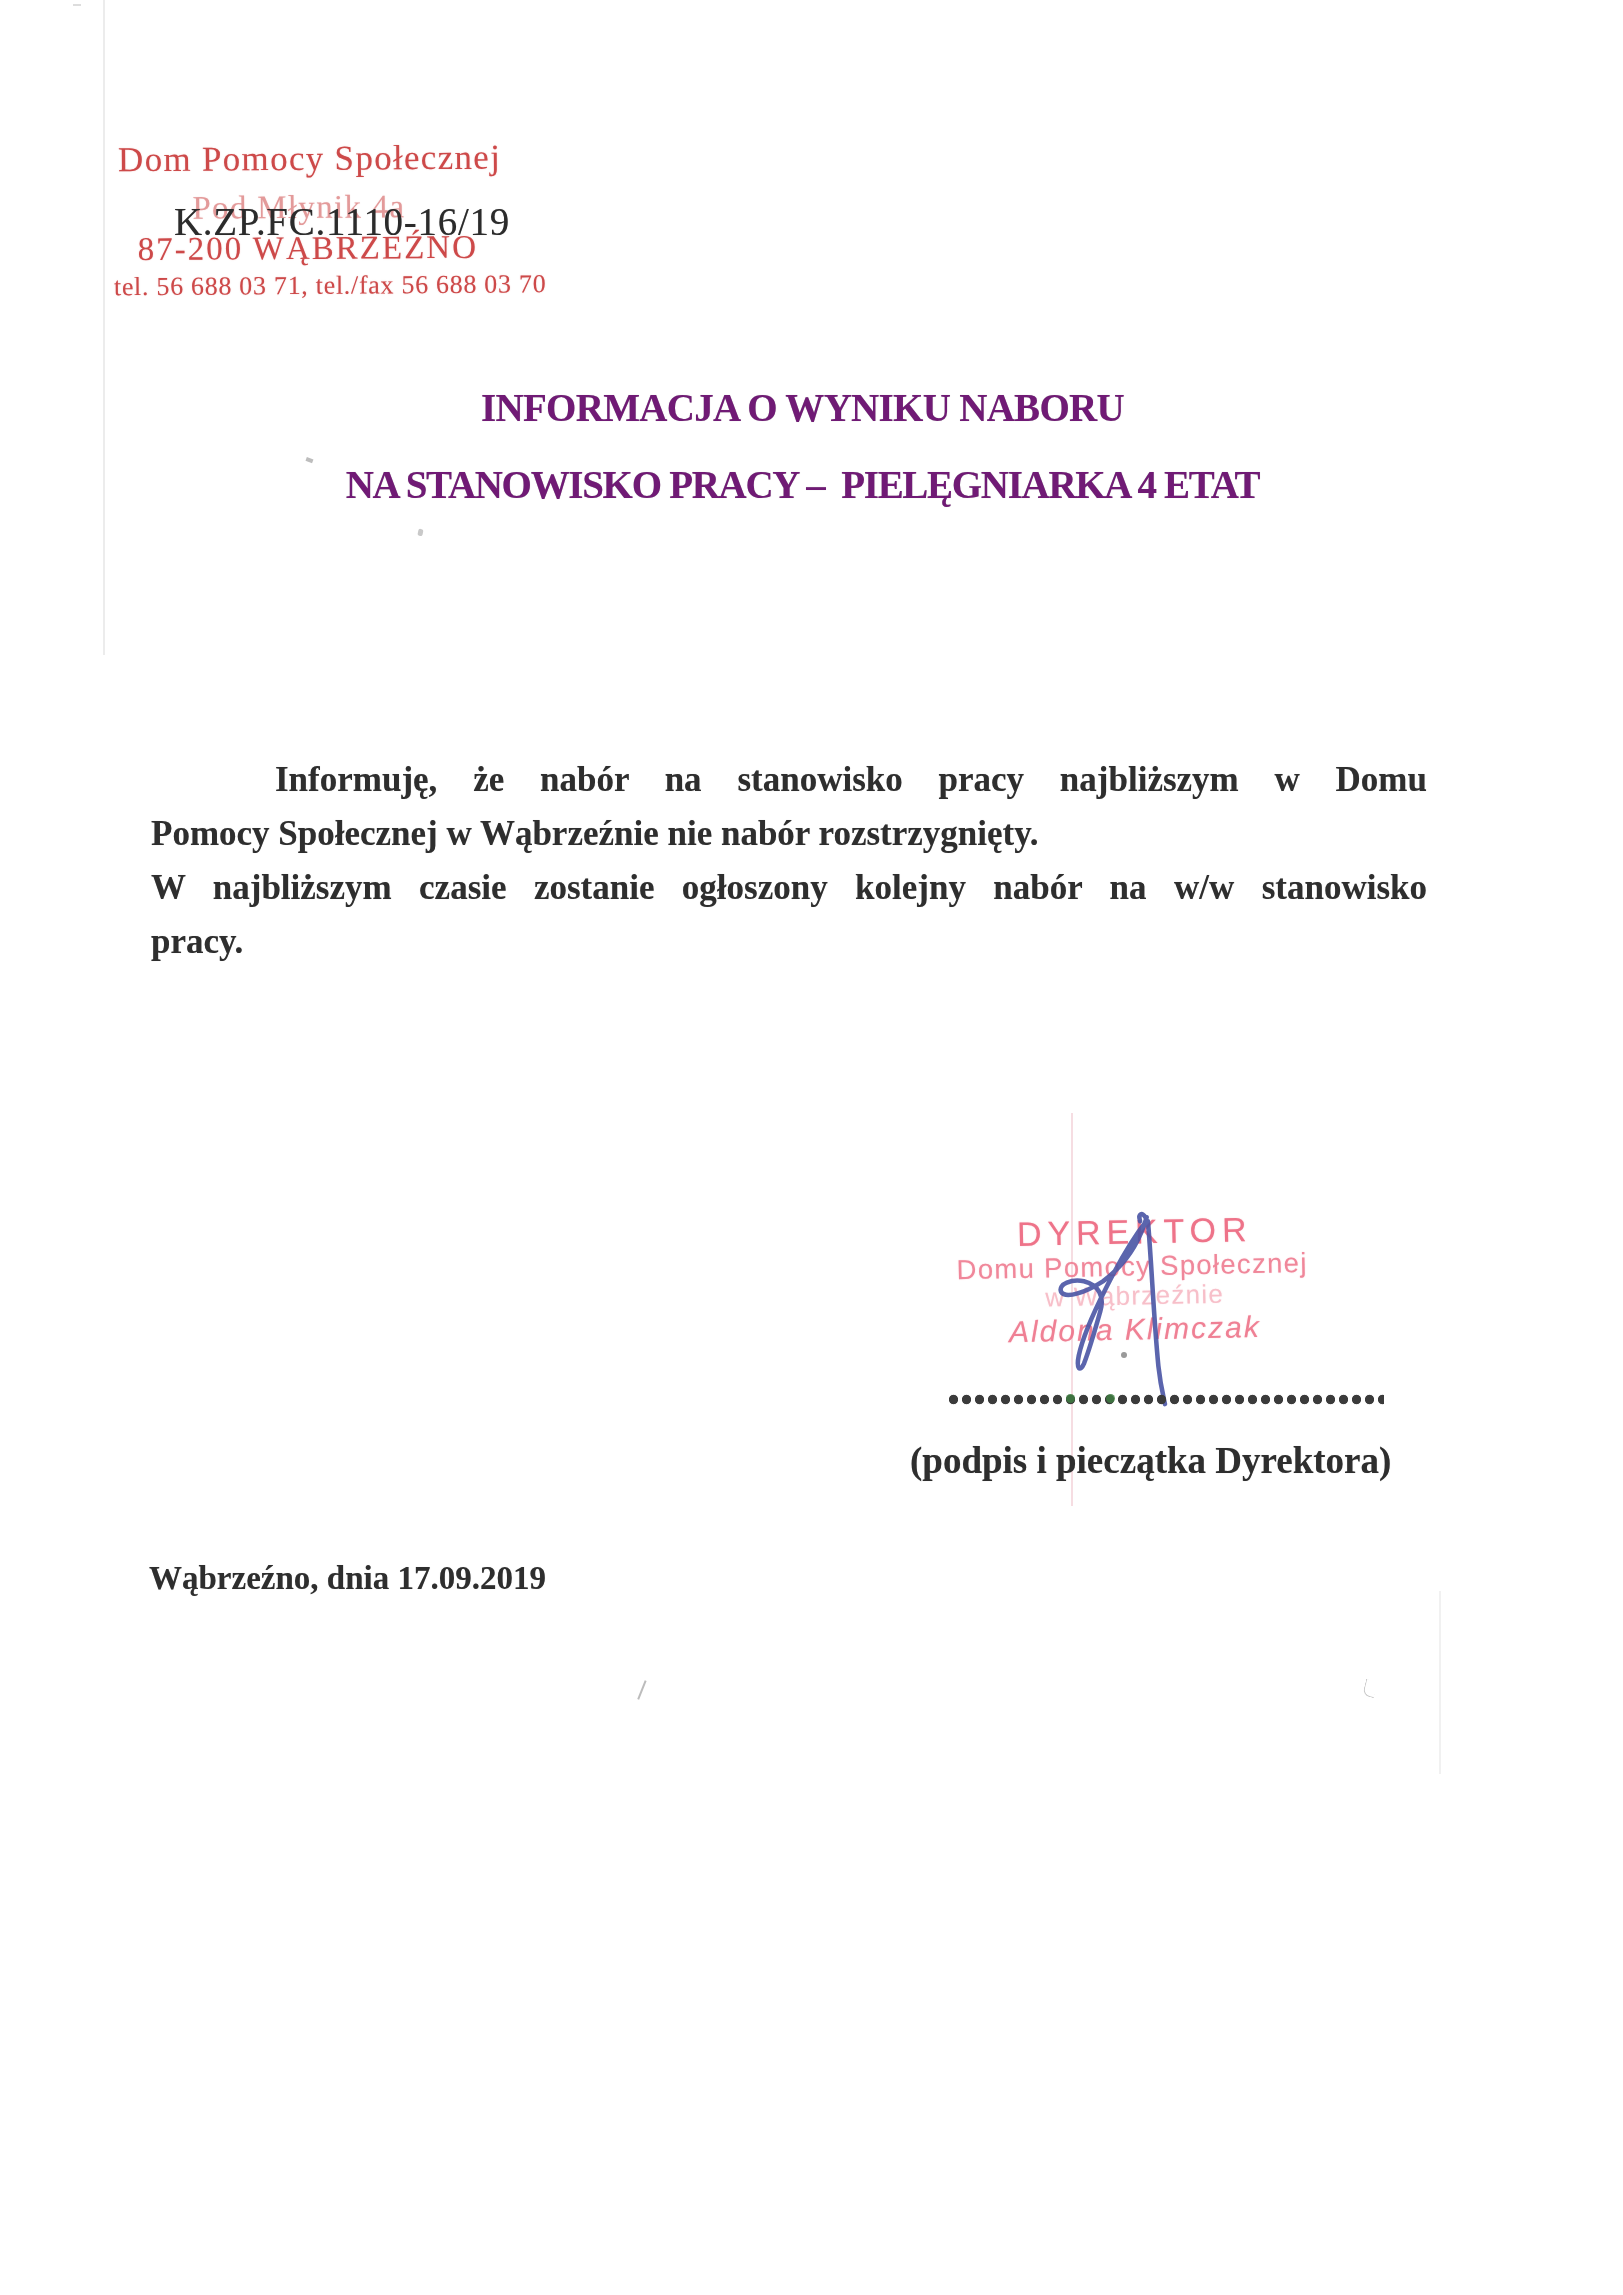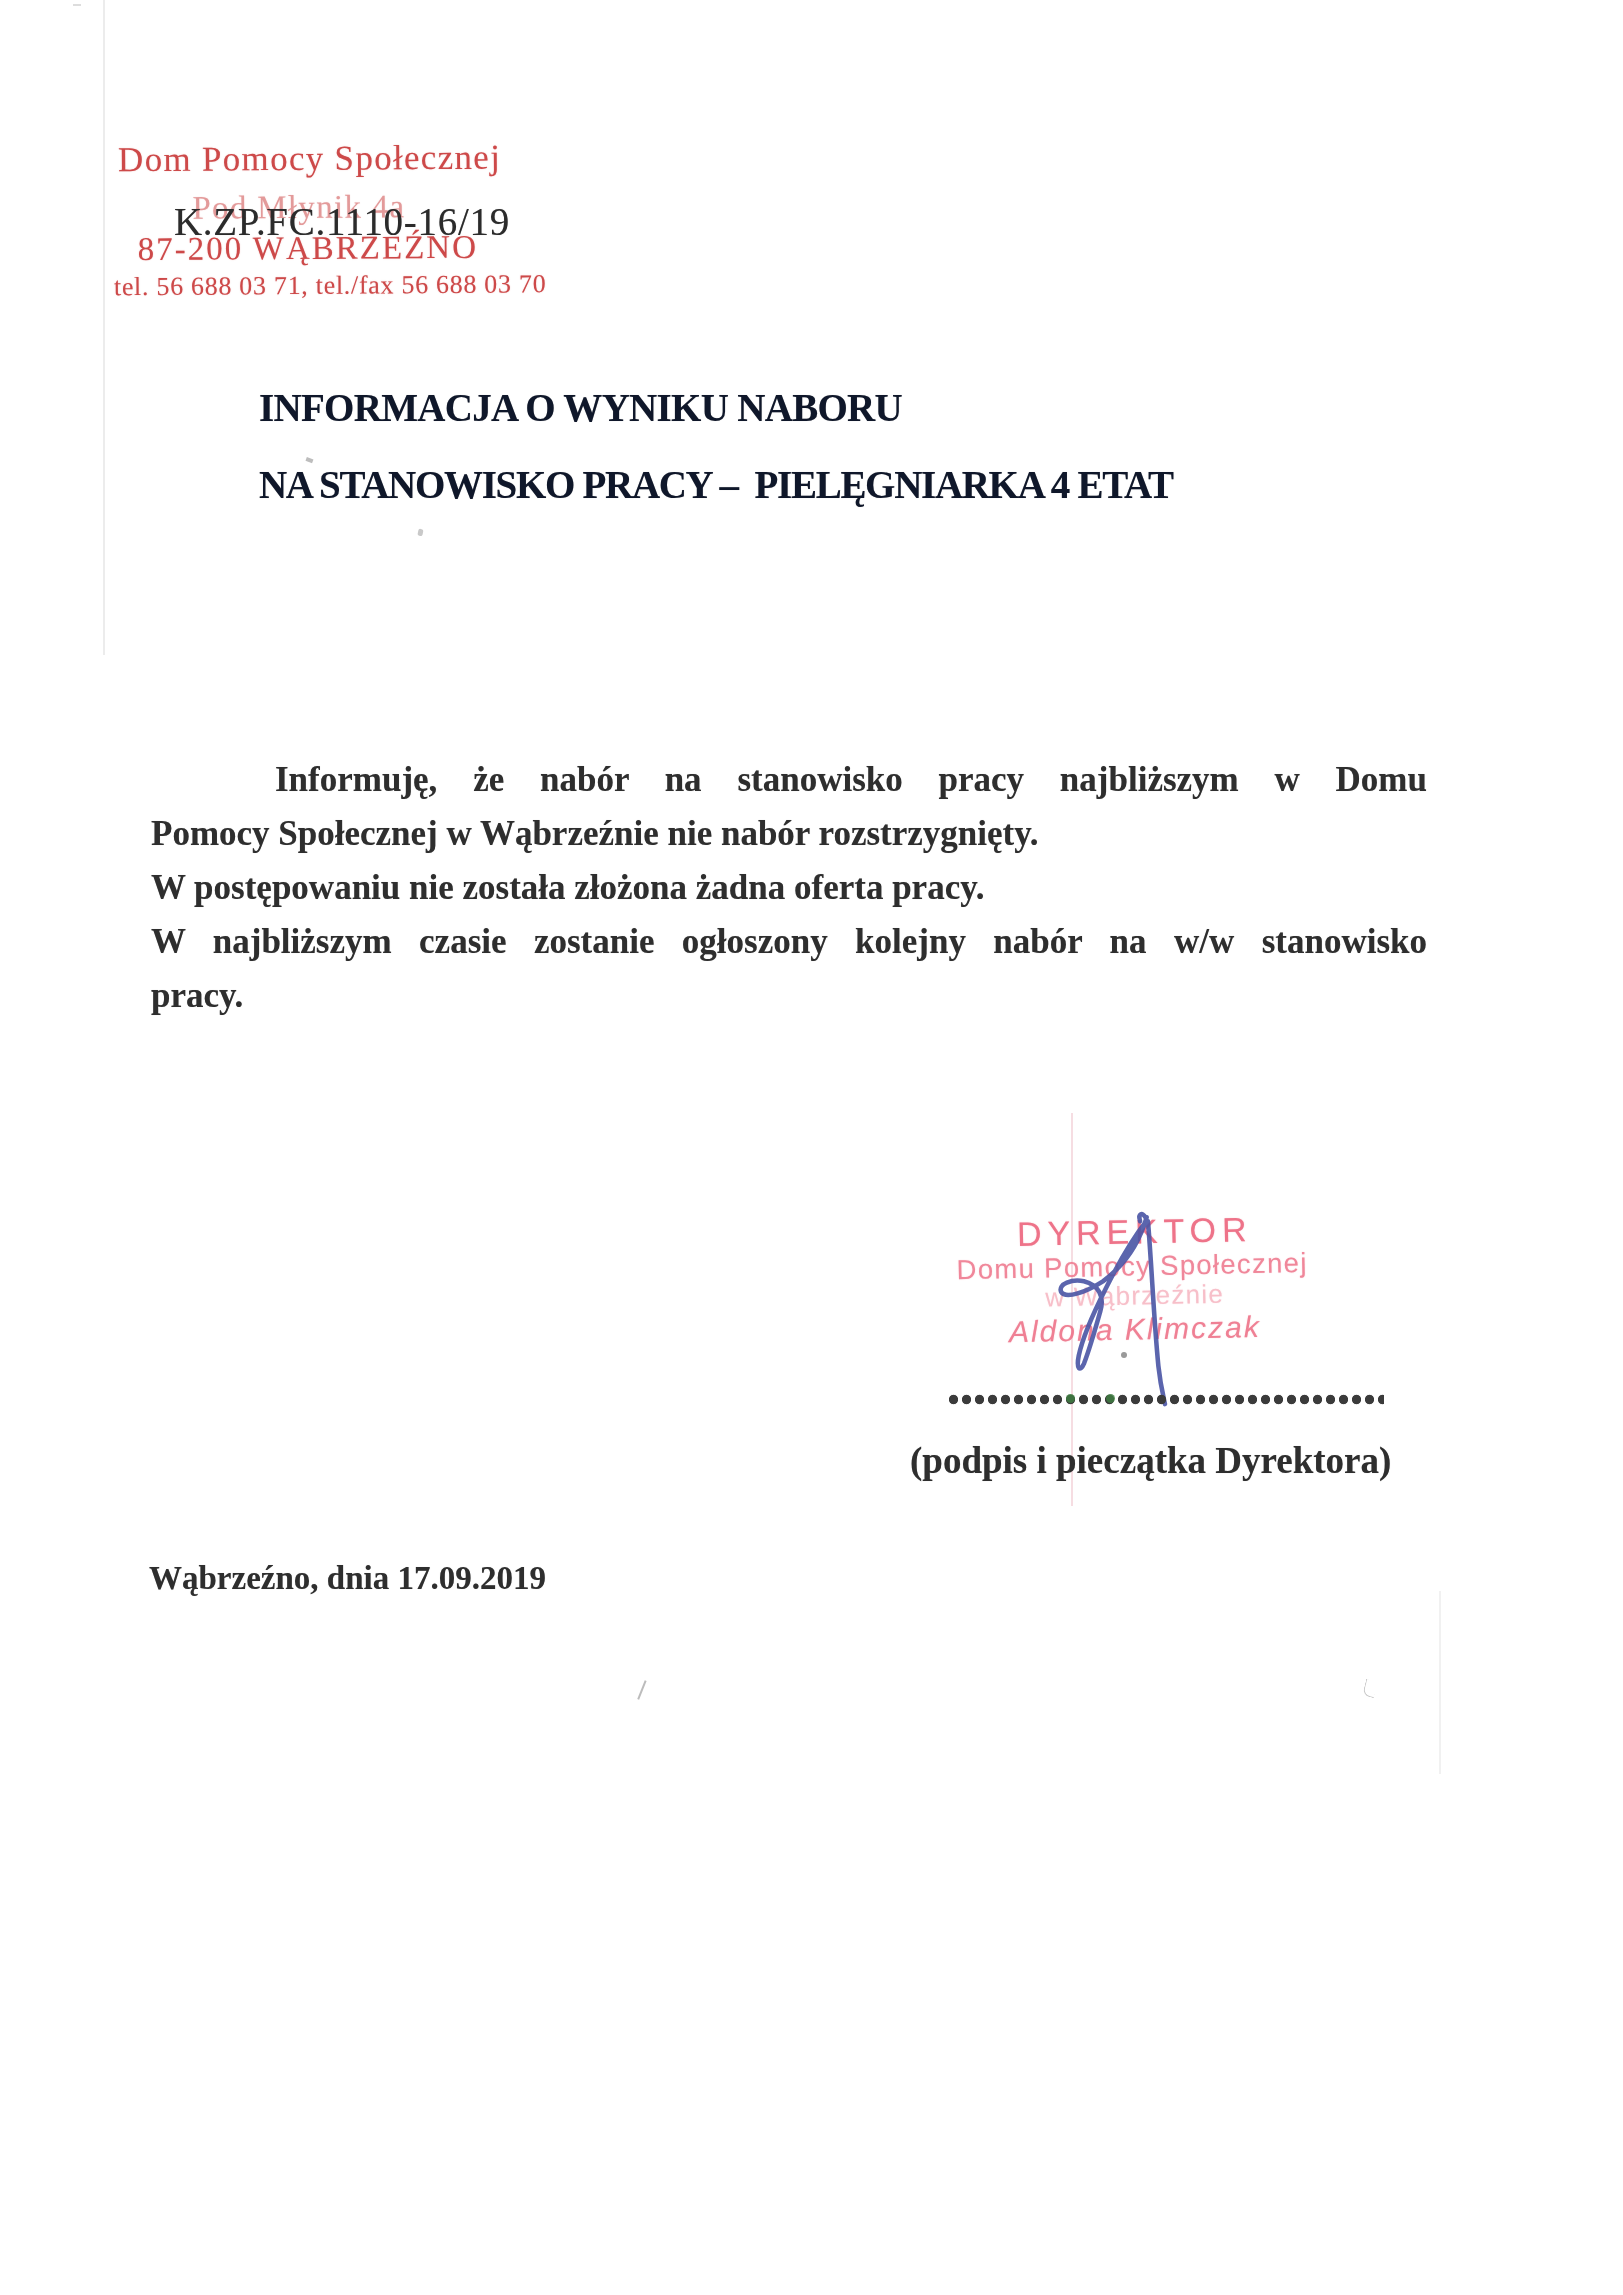--- a/index.html
+++ b/index.html
@@ -24,22 +24,22 @@
   .rs-phone {left:113px;top:271px;font-size:26px;letter-spacing:0.7px;}
 
   .ref-number{
     position:absolute;left:174px;top:199px;
     font-size:39px;color:#2b2b2b;letter-spacing:0.7px;white-space:pre;
     text-shadow:0 0 0.7px rgba(0,0,0,.4);
   }
 
   
   .title-line{
-    position:absolute;left:259px;width:1087px;text-align:left;
-    font-weight:bold;color:#0f172a;font-size:39px;letter-spacing:-0.7px;
+    position:absolute;left:259px;width:1087px;text-align:center;
+    font-weight:bold;color:#701a75;font-size:39px;letter-spacing:-0.7px;
     white-space:pre;text-shadow:0 0 0.7px rgba(0,0,0,.35);
   }
   .title-1{top:385px;}
   .title-2{top:462px;letter-spacing:-1.3px;}
 
   
   .body-block{
     position:absolute;left:151px;top:753px;width:1276px;
     font-size:35px;font-weight:bold;color:#2e2e2e;line-height:54px;
     text-shadow:0 0 0.7px rgba(0,0,0,.3);
@@ -101,21 +101,20 @@
 </div>
 
 <div class="ref-number">K.ZP.FC.1110-16/19</div>
 
 <div class="title-line title-1">INFORMACJA O WYNIKU NABORU</div>
 <div class="title-line title-2">NA STANOWISKO PRACY –  PIELĘGNIARKA 4 ETAT</div>
 
 <div class="body-block">
   <div class="body-line jl indent">Informuję, że nabór na stanowisko pracy najbliższym w Domu</div>
   <div class="body-line">Pomocy Społecznej w Wąbrzeźnie nie nabór rozstrzygnięty.</div>
-  <div class="body-line">W postępowaniu nie została złożona żadna oferta pracy.</div>
   <div class="body-line jl">W najbliższym czasie zostanie ogłoszony kolejny nabór na w/w stanowisko</div>
   <div class="body-line">pracy.</div>
 </div>
 
 <div class="pink-stamp">
   <div class="line ps-role">DYREKTOR</div>
   <div class="line ps-org1">Domu Pomocy Społecznej</div>
   <div class="line ps-org2">w Wąbrzeźnie</div>
   <div class="line ps-name">Aldona Klimczak</div>
 </div>

